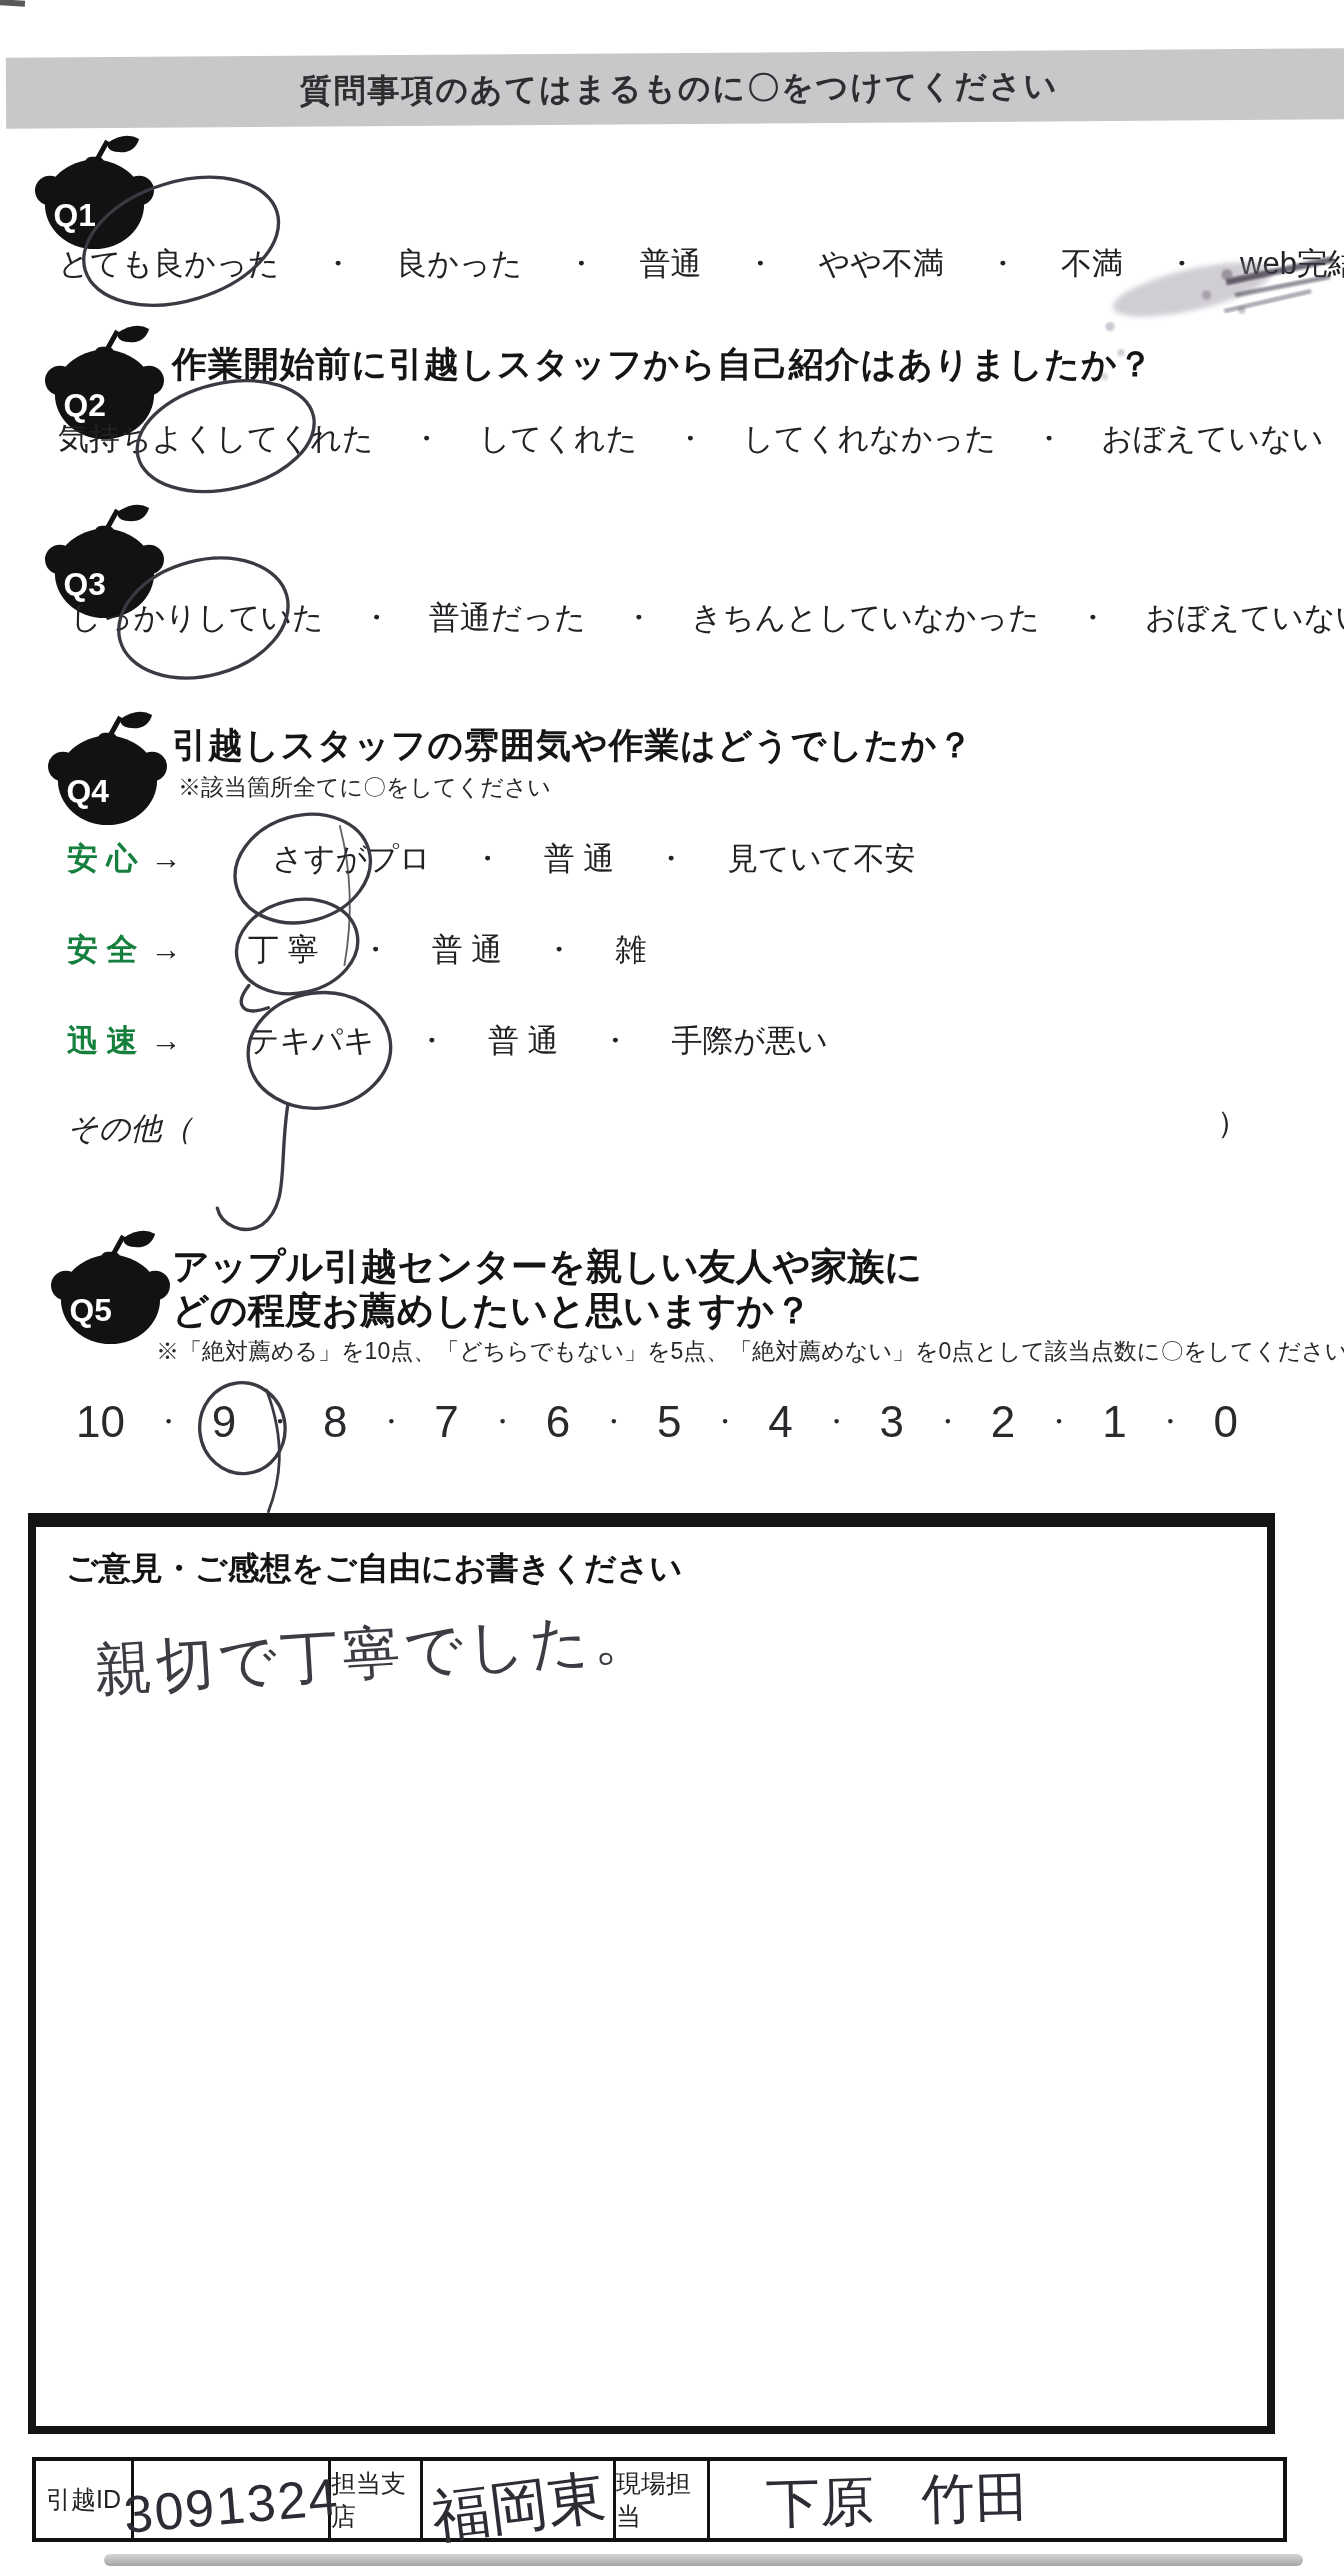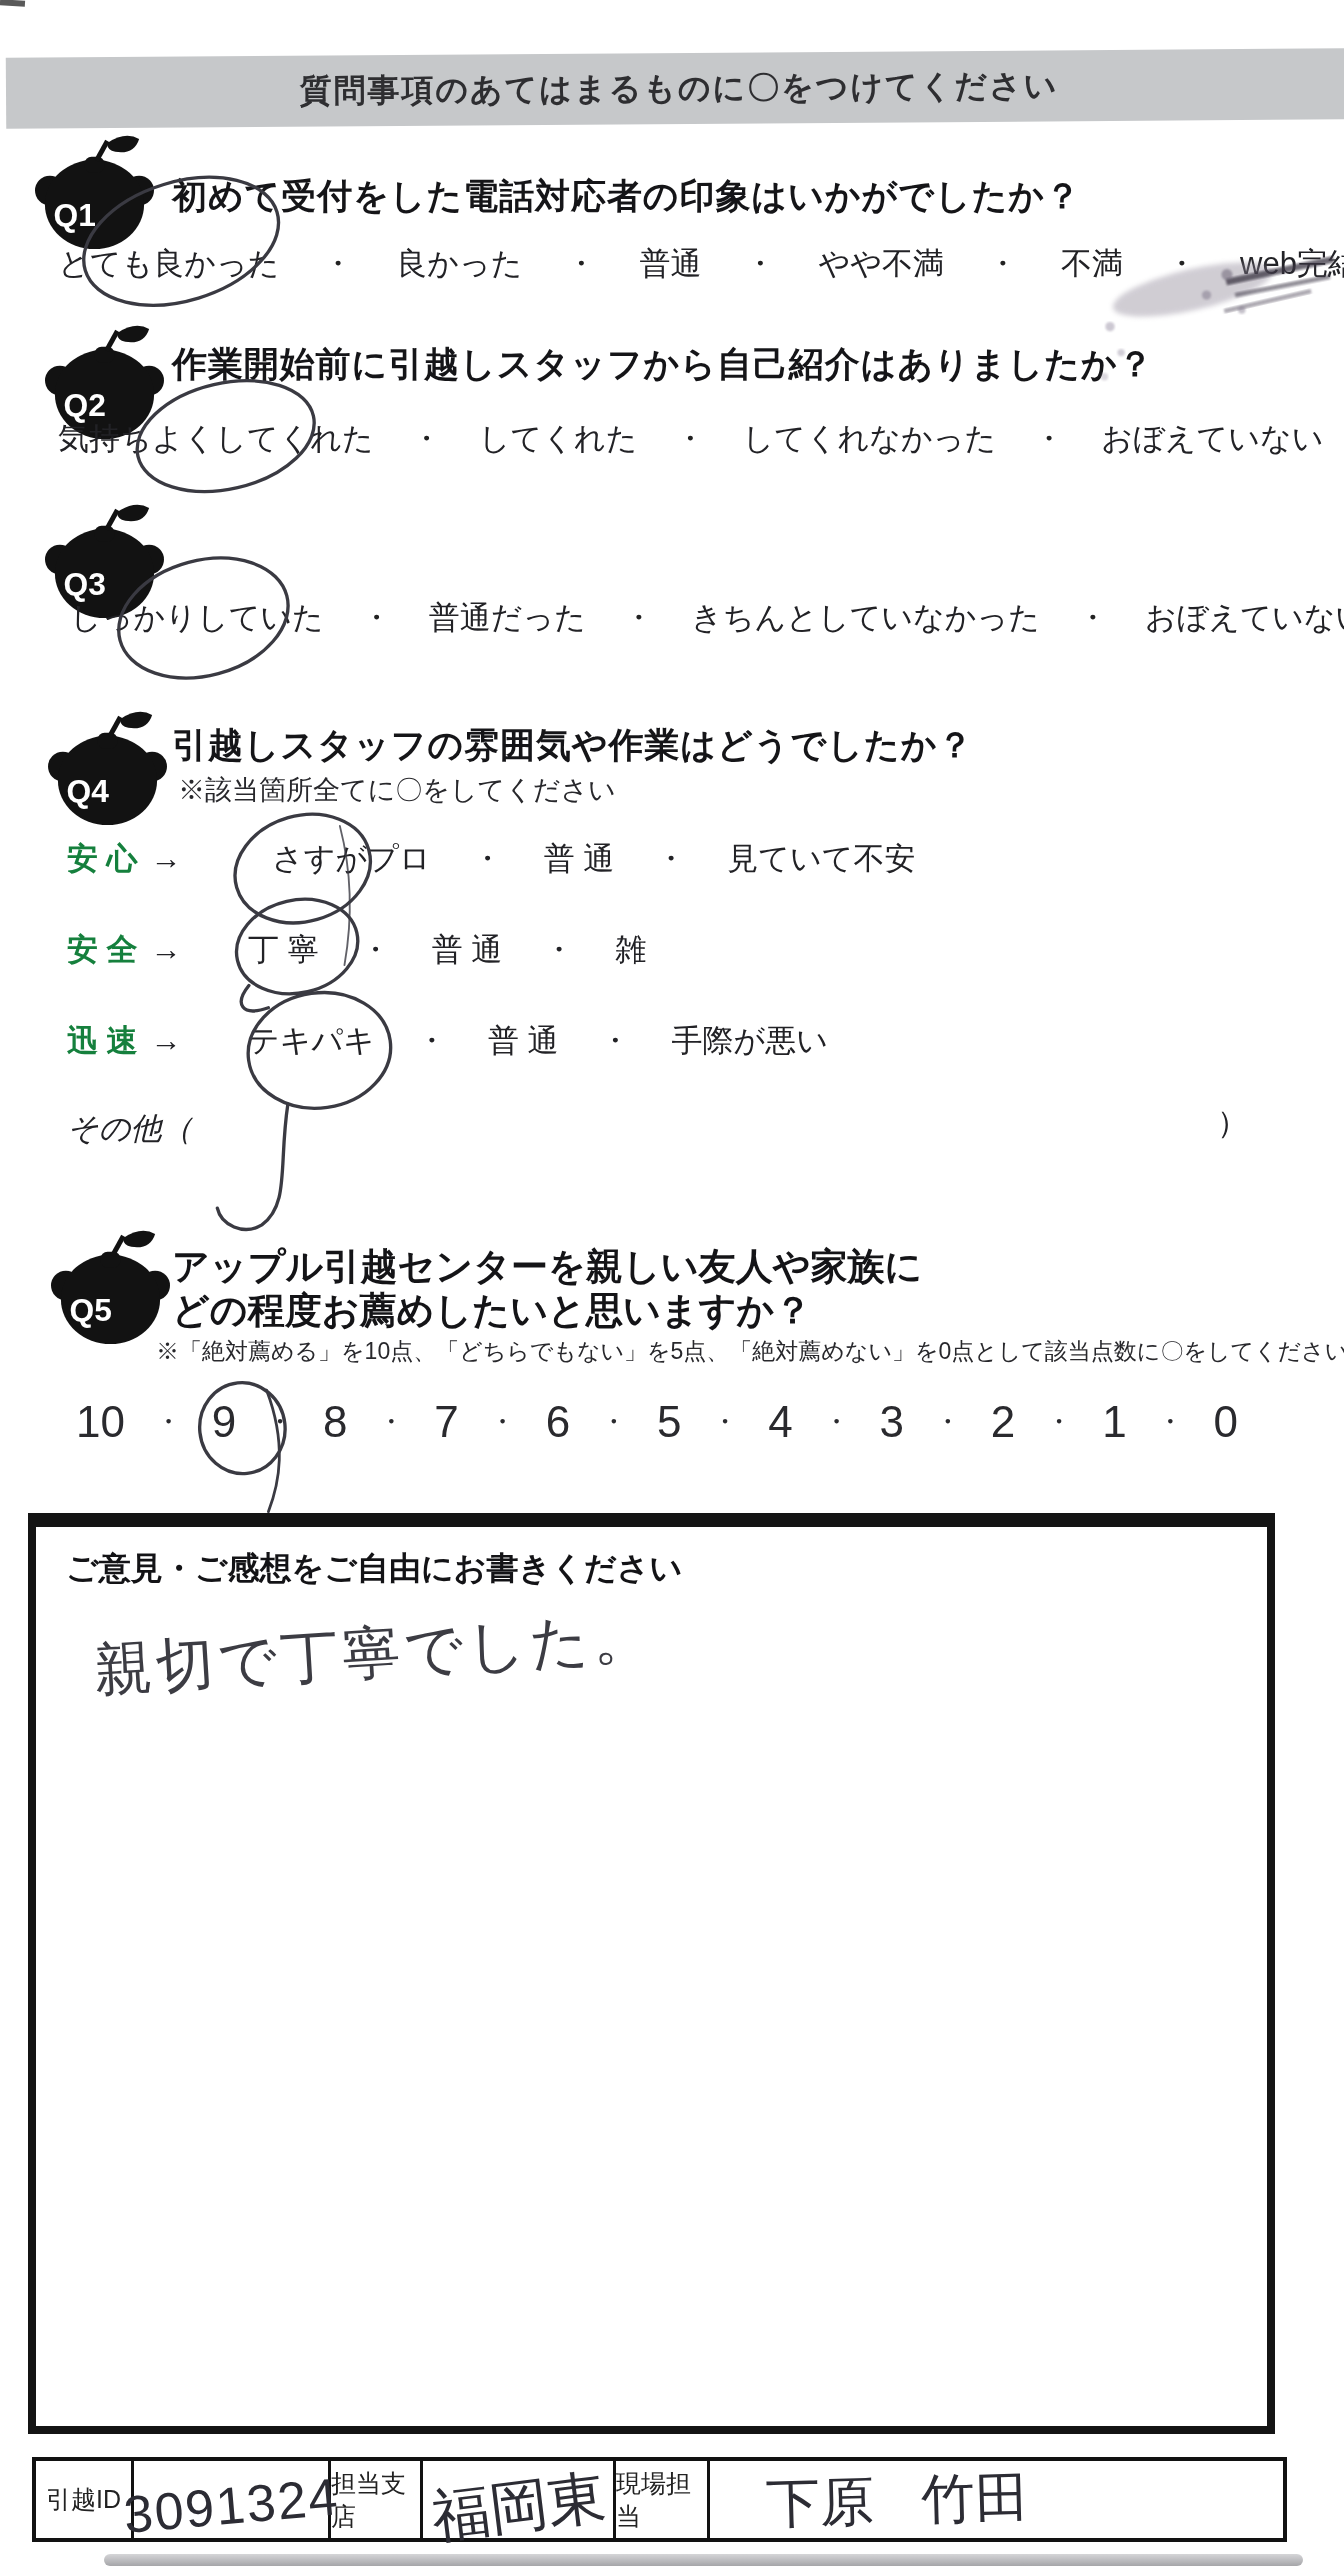--- a/index.html
+++ b/index.html
@@ -8,21 +8,21 @@
 
   
   .header-bar{position:absolute;left:5.6px;top:53px;width:1346px;height:71px;background:#c6c8ca;
               transform:rotate(-0.4deg);display:flex;align-items:center;justify-content:center;}
   .header-bar span{font-size:32px;font-weight:bold;color:#2e2e31;letter-spacing:1.9px;}
 
   
   .mascot{position:absolute;width:119px;height:119px;}
 
   .q-title{position:absolute;font-size:35px;font-weight:bold;color:#151518;letter-spacing:0.9px;white-space:nowrap;}
-  .q-note{position:absolute;font-size:27px;color:#28282c;white-space:nowrap;}
+  .q-note{position:absolute;font-size:23px;color:#28282c;white-space:nowrap;}
   .opt-row{position:absolute;display:flex;align-items:center;font-size:31px;color:#222226;white-space:nowrap;}
   .opt-row .sep{margin:0 0;color:#222;}
   .g46{gap:43px;} .g40{gap:37px;}
 
   .q4-row{position:absolute;display:flex;align-items:center;font-size:31px;color:#222226;white-space:nowrap;}
   .q4-label{font-weight:bold;color:#15803d;}
   .q4-arrow{margin:0 20.4px 0 13px;font-weight:bold;}
   .q4-opts{display:flex;gap:41px;align-items:center;}
 
   .other-row{position:absolute;font-size:31px;color:#222226;}
@@ -72,21 +72,20 @@
 
   <svg class="mascot" style="left:35px;top:135px;" viewBox="0 0 120 120">
     <circle cx="15" cy="56" r="15" fill="#121212"></circle>
       <circle cx="105" cy="56" r="15" fill="#121212"></circle>
     <ellipse cx="60" cy="70" rx="50" ry="45" fill="#121212"></ellipse>
     <rect x="50" y="22" width="20" height="16" rx="7" fill="#121212"></rect>
     <path d="M62,26 L73,6" stroke="#121212" stroke-width="5" fill="none"></path>
     <path d="M73,8 q18,-12 32,-4 q-5,16 -24,13 q-9,-2 -8,-9 z" fill="#121212"></path>
     <text x="40" y="92" text-anchor="middle" font-size="32" font-weight="bold" fill="#ffffff">Q1</text>
   </svg>
-  <div class="q-title" style="left:172px;top:173px;">初めて受付をした電話対応者の印象はいかがでしたか？</div>
   <div class="opt-row g46" style="left:58px;top:243px;">
     <span>とても良かった</span>
       <span class="sep">・</span>
     <span>良かった</span>
       <span class="sep">・</span>
     <span>普通</span>
       <span class="sep">・</span>
     <span>やや不満</span>
       <span class="sep">・</span>
     <span>不満</span>

